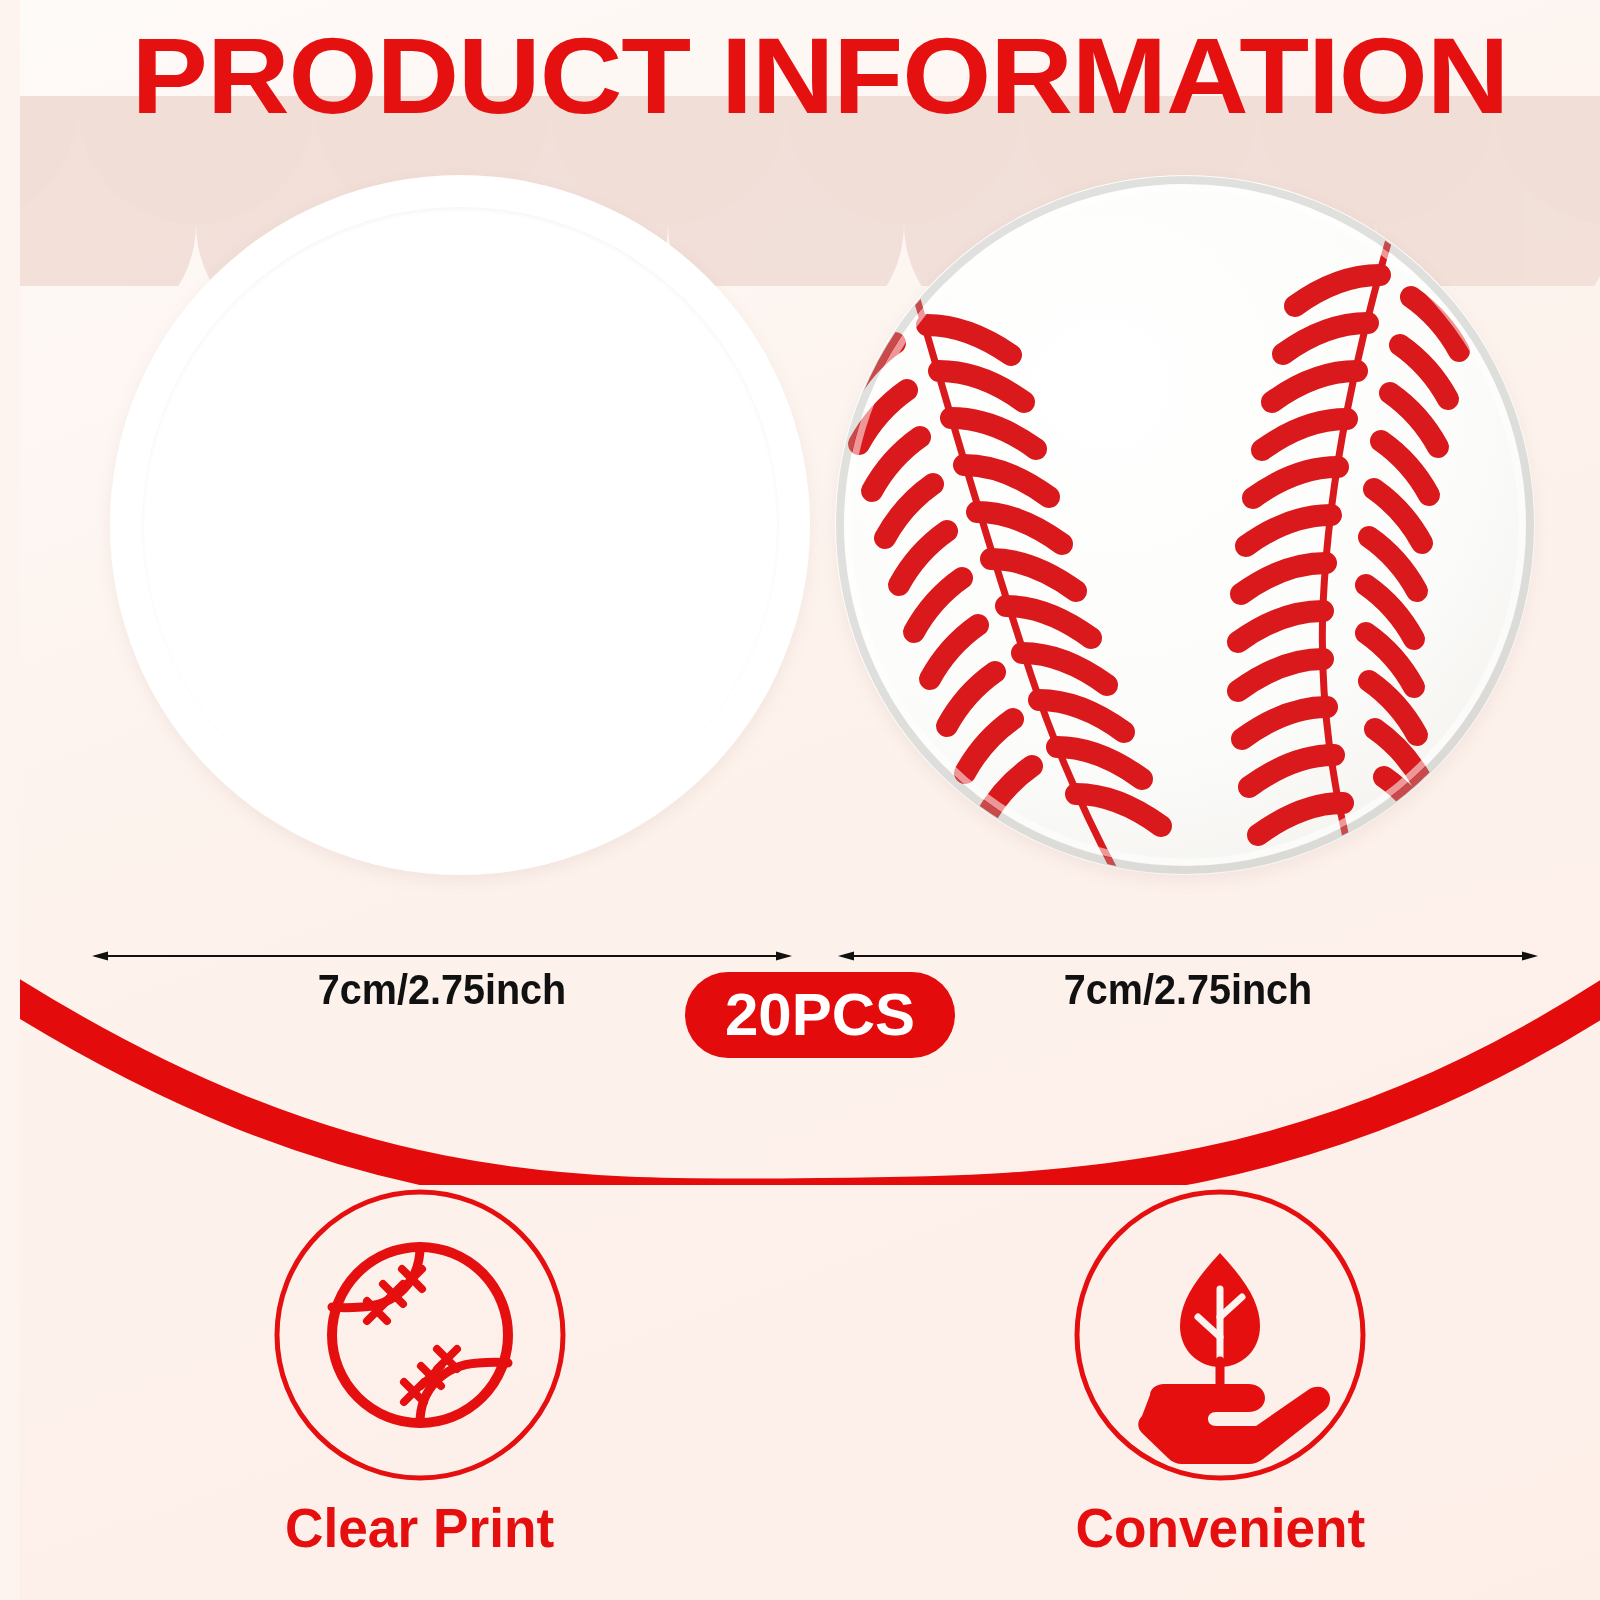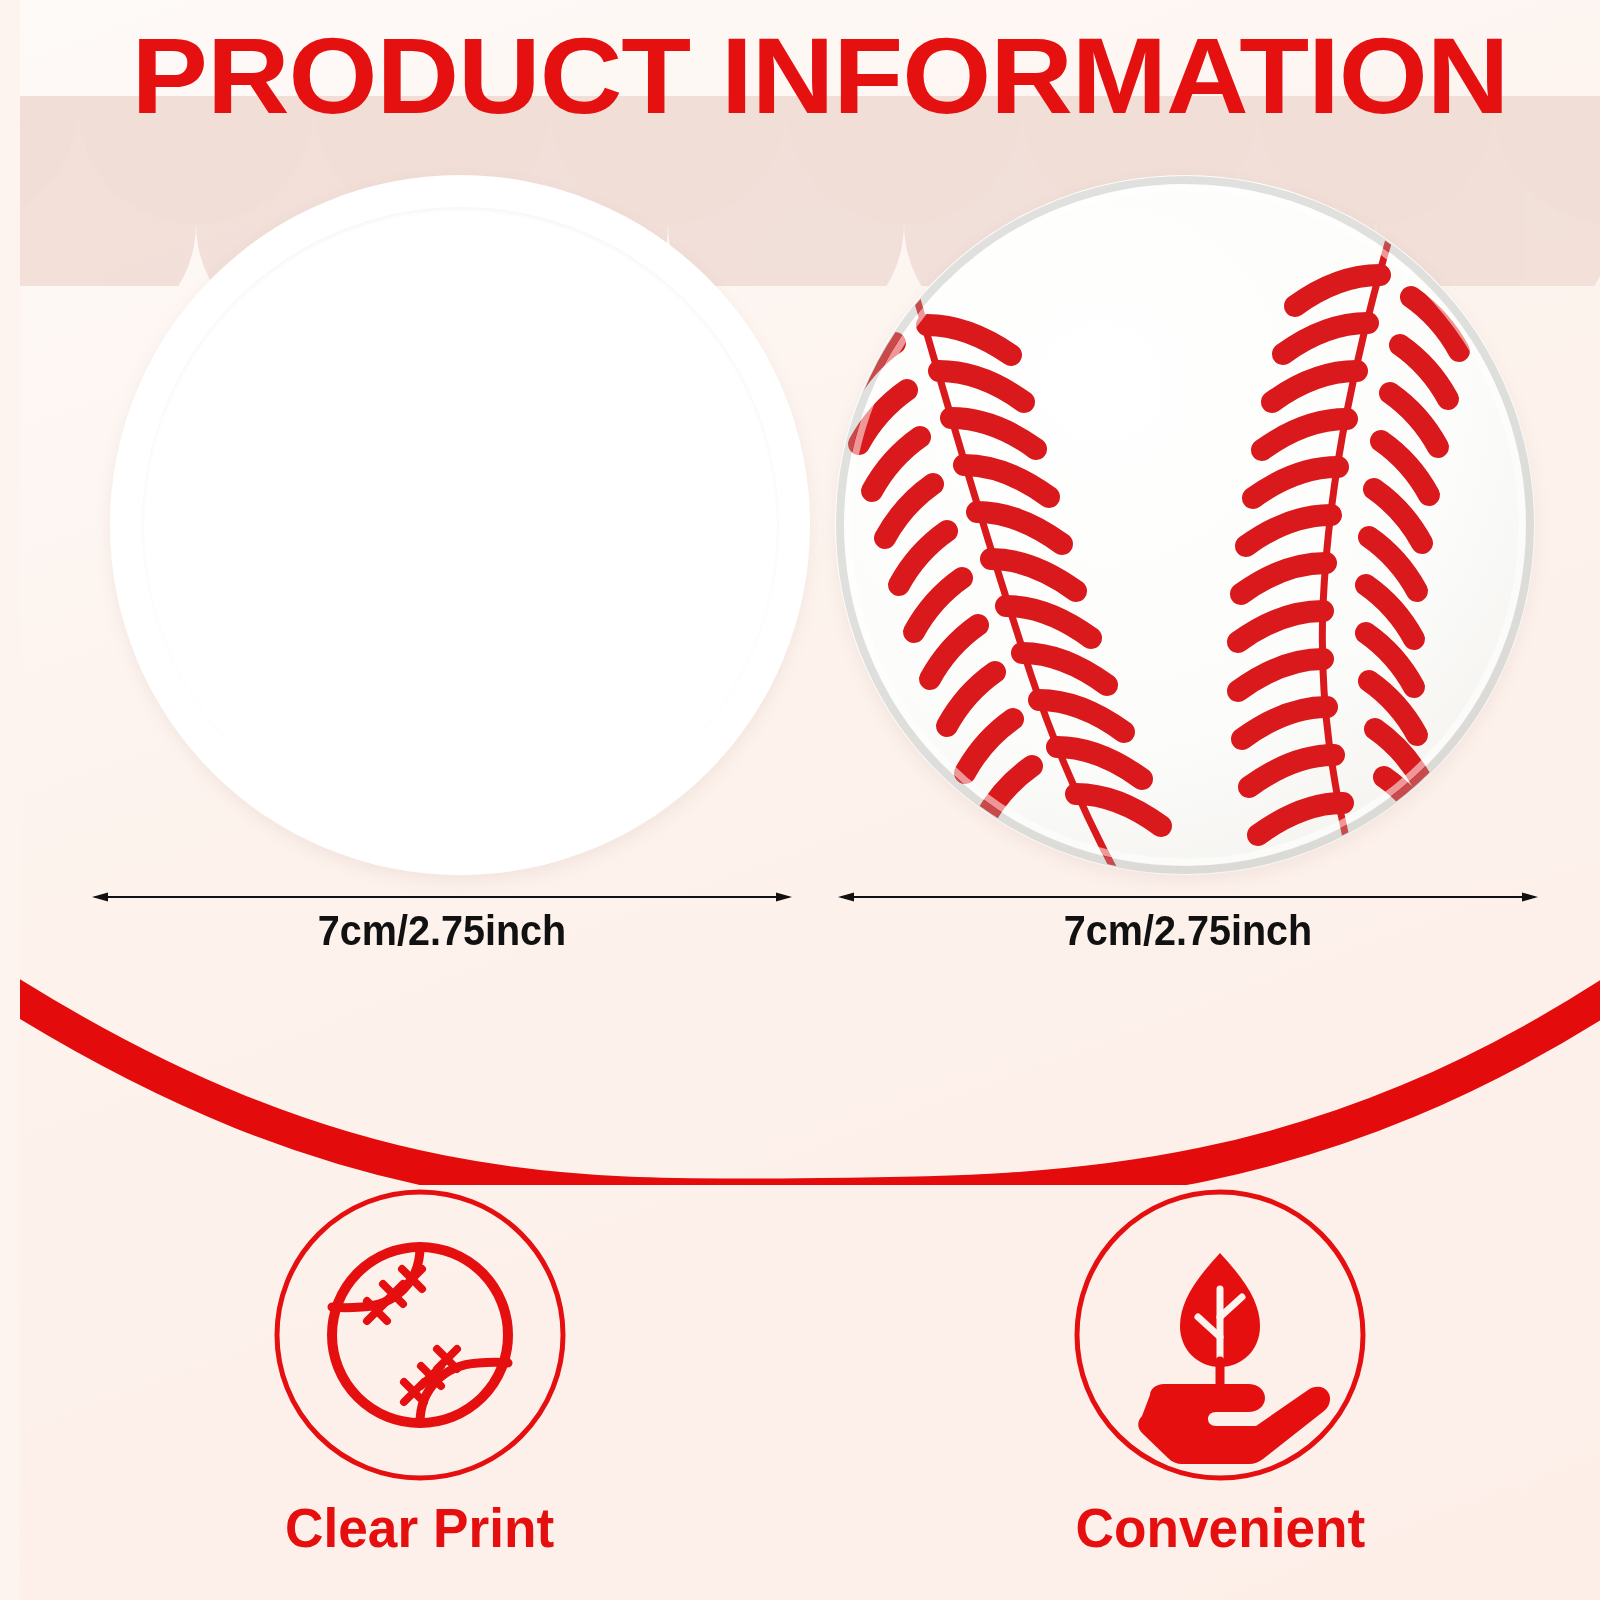--- a/index.html
+++ b/index.html
@@ -94,21 +94,21 @@
       radial-gradient(circle at 38% 30%,
         #ffffff 0%, #fcfcfa 55%, #f4f3f0 82%,
         #ededea 90%, #e0e0dd 95%, #f6f6f4 100%);
     box-shadow: 0 6px 16px rgba(150,120,110,0.10);
   }
   .coaster svg { display: block; width: 100%; height: 100%; }
 
   
   .dim {
     position: absolute;
-    top: 884px;
+    top: 943px;
     height: 80px;
   }
   .dim.left  { left: 72px;  width: 700px; }
   .dim.right { left: 818px; width: 700px; }
   .dim .line {
     position: absolute;
     left: 0; top: 6px;
     width: 100%; height: 14px;
   }
   .dim .label {
@@ -326,20 +326,21 @@
     </div>
     <div class="label">7cm/2.75inch</div>
   </div>
 
   <div class="swoosh">
     <svg viewBox="0 0 1600 210" preserveAspectRatio="none" aria-hidden="true">
       <path d="M-10,18 C330,230 560,222 800,220 C1050,218 1300,212 1610,6" fill="none" stroke="#e30b0b" stroke-width="34" stroke-linecap="round"></path>
     </svg>
   </div>
 
+  <div class="badge">20PCS</div>
 
   <div class="features">
 
     <div class="feature">
       <div class="ico">
         <svg viewBox="0 0 300 300" aria-hidden="true">
           <circle cx="150" cy="150" r="143" fill="none" stroke="#e50f0f" stroke-width="5"></circle>
           <circle cx="150" cy="150" r="88" fill="none" stroke="#e50f0f" stroke-width="10"></circle>
           <g stroke="#e50f0f" stroke-width="9" fill="none" stroke-linecap="round">
             <path d="M150,62 C150,96 126,120 92,122 C80,123 70,123 62,122"></path>

